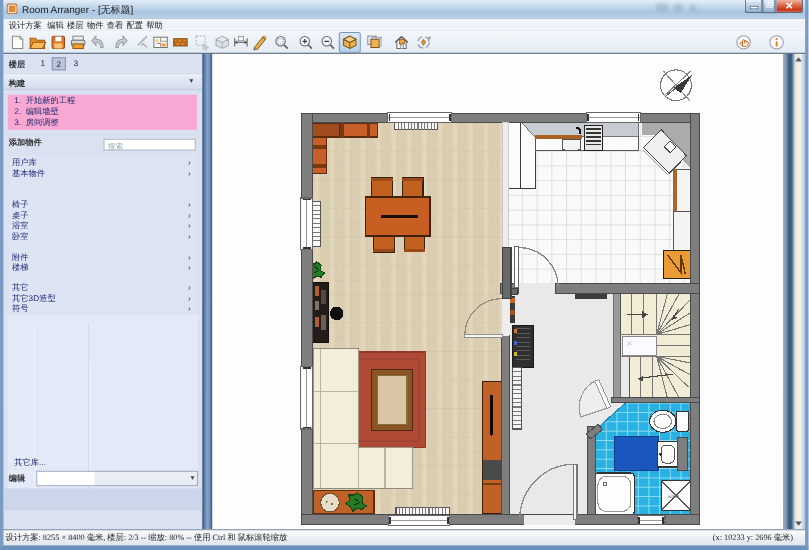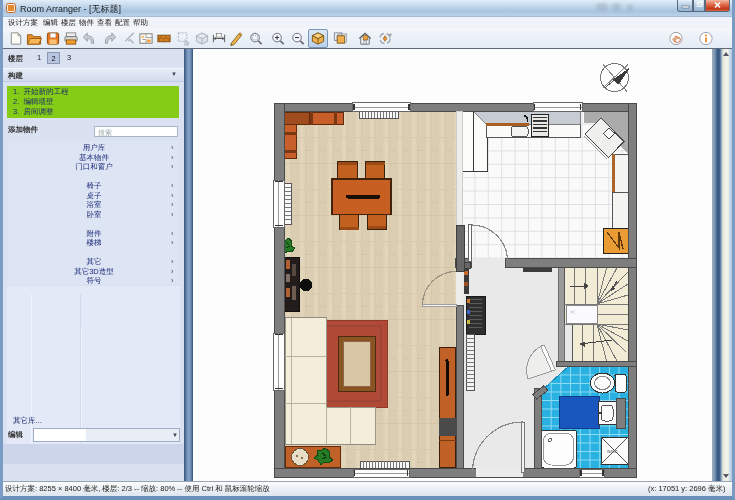--- a/index.html
+++ b/index.html
@@ -26,34 +26,34 @@
      background:linear-gradient(180deg,#f2b5a2,#e06e4f 40%,#c23718 80%,#d96144); }
   
   #menubar { left:3px; top:17px; width:729px; height:11px; background:#f0f3f9;
      font-size:7.5px; color:#222; }
   #menubar span { position:absolute; top:1px; }
   
   #toolbar { left:3px; top:28px; width:729px; height:21px;
      background:linear-gradient(180deg,#f4f7fb,#e3ebf4);
      border-bottom:1px solid #5f6a76; }
   .tico { position:absolute; top:3px; width:16px; height:15px; }
-  .lrow { position:absolute; left:8px; width:166px; height:9.5px; color:#1d2b7a;text-align:center; }
+  .lrow { position:absolute; left:8px; width:166px; height:9.5px; color:#1d2b7a; }
   .lrow::after { content:"›"; position:absolute; left:160px; top:0; color:#345; }
   
   #leftpanel { left:3px; top:49px; width:181px; height:432px; background:#dae1f1;
      font-size:7.5px; color:#1d2b6e; }
   #splitter { left:184px; top:49px; width:9px; height:432px;
      background:linear-gradient(90deg,#33527c,#6d8cb4 30%,#8aa6c8 55%,#5a79a2 85%,#2e4d77); }
   #canvas { left:193px; top:49px; width:519px; height:432px; background:#fdfdfe; }
   #vscroll { left:712px; top:49px; width:20px; height:432px;
      background:linear-gradient(90deg,#a0a4ac 0%,#8fa5bd 8%,#6284a8 18%,#38597e 28%,#3f6088 38%,#84a0bc 46%,#d8dcd8 53%,#edeee2 60%,#f2f2e8 78%,#cfdcea 88%,#aac4dc 100%); }
   
   #statusbar { left:3px; top:481px; width:729px; height:15px;
      background:linear-gradient(180deg,#fbfcfd,#e9edf3 60%,#dfe5ee);
-     border-top:1px solid #98a4b4; font-size:7.5px; color:#222; }
+     border-top:1px solid #98a4b4; font-size:7.5px; color:#222;font-family:Liberation Serif, serif; }
   #winborder { left:0; top:0; width:735px; height:500px; pointer-events:none;
      border-left:3px solid #7a9cc4; border-right:3px solid #7a9cc4; border-bottom:4px solid #6b90bc; }
 </style>
 </head>
 <body>
   <div class="abs" id="titlebar">
     <svg id="appicon" viewBox="0 0 10 10">
       <rect x="0.5" y="0.5" width="9" height="9" rx="2" fill="#f4f0e8" stroke="#c86820"></rect>
       <rect x="2" y="2" width="6" height="6" fill="#e88830"></rect>
     </svg>
@@ -190,35 +190,34 @@
     <div style="position:absolute;left:5px;top:5px;font-weight:bold;color:#333">楼层</div>
     <div style="position:absolute;left:30px;top:3px;width:12px;height:12px;text-align:center;line-height:12px;color:#223">1</div>
     <div style="position:absolute;left:44px;top:3px;width:13px;height:12px;text-align:center;line-height:12px;color:#112;background:#b9c6de;border:1px solid #8898b4">2</div>
     <div style="position:absolute;left:60px;top:3px;width:12px;height:12px;text-align:center;line-height:12px;color:#223">3</div>
 
     <div style="position:absolute;left:0px;top:19px;width:181px;height:14px;background:linear-gradient(180deg,#e6ecf7,#d3dcee);border-top:1px solid #f4f7fc;border-bottom:1px solid #c0cadf">
       <span style="position:absolute;left:5px;top:2px;font-weight:bold;color:#333">构建</span>
       <span style="position:absolute;left:168px;top:2px;color:#445;font-size:6px">▼</span>
     </div>
 
-    <div style="position:absolute;left:4px;top:37px;width:172px;height:32px;background:#84cc16">
+    <div style="position:absolute;left:4px;top:37px;width:172px;height:32px;background:#f9a8d4">
       <div style="position:absolute;left:6px;top:1px">1.&nbsp; 开始新的工程</div>
       <div style="position:absolute;left:6px;top:11px">2.&nbsp; 编辑墙壁</div>
       <div style="position:absolute;left:6px;top:21px">3.&nbsp; 房间调整</div>
     </div>
 
     <div style="position:absolute;left:5px;top:76px;font-weight:bold;color:#333">添加物件</div>
     <div style="position:absolute;left:91px;top:77px;width:84px;height:11px;background:#fff;border:1px solid #a8b4c8">
       <span style="position:absolute;left:3px;top:1px;color:#9aa;font-size:7px">搜索</span>
     </div>
 
     <div style="position:absolute;left:5px;top:92px;width:171px;height:143px;background:#dde4f3"></div>
     <div class="lrow" style="top:94px">用户库</div>
     <div class="lrow" style="top:103.5px">基本物件</div>
-    <div class="lrow" style="top:113px">门口和窗户</div>
     <div class="lrow" style="top:132px">椅子</div>
     <div class="lrow" style="top:141.5px">桌子</div>
     <div class="lrow" style="top:151px">浴室</div>
     <div class="lrow" style="top:160.5px">卧室</div>
     <div class="lrow" style="top:179.5px">附件</div>
     <div class="lrow" style="top:189px">楼梯</div>
     <div class="lrow" style="top:208px">其它</div>
     <div class="lrow" style="top:217.5px">其它3D造型</div>
     <div class="lrow" style="top:227px">符号</div>
 
@@ -474,15 +473,15 @@
         <rect x="551.6" y="343.5" width="3.8" height="27" fill="#fdfdfd" stroke="#888" stroke-width=".8"></rect>
       </g>
   </svg>
   </div>
   <div class="abs" id="vscroll">
     <div style="position:absolute;left:11px;top:3px;width:0;height:0;border-left:3px solid transparent;border-right:3px solid transparent;border-bottom:4px solid #556;"></div>
     <div style="position:absolute;left:11px;top:425px;width:0;height:0;border-left:3px solid transparent;border-right:3px solid transparent;border-top:4px solid #556;"></div>
   </div>
   <div class="abs" id="statusbar">
     <span style="position:absolute;left:2px;top:2px">设计方案: 8255 × 8400 毫米, 楼层: 2/3 -- 缩放: 80% -- 使用 Ctrl 和 鼠标滚轮缩放</span>
-    <span style="position:absolute;left:645px;top:2px">(x: 17051 y: 2696 毫米)</span>
+    <span style="position:absolute;left:645px;top:2px">(x: 10233 y: 2696 毫米)</span>
   </div>
   <div class="abs" id="winborder"></div>
 
 </body></html>

